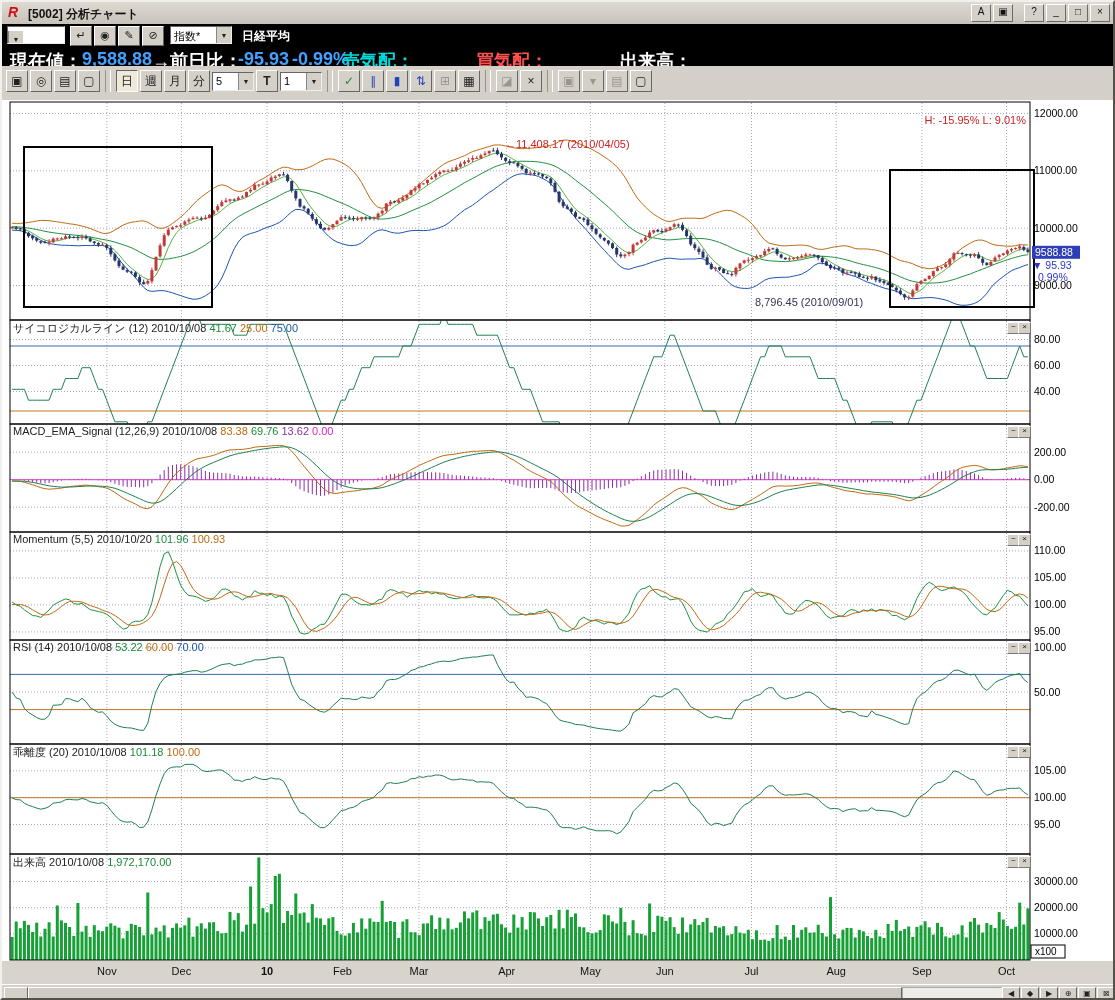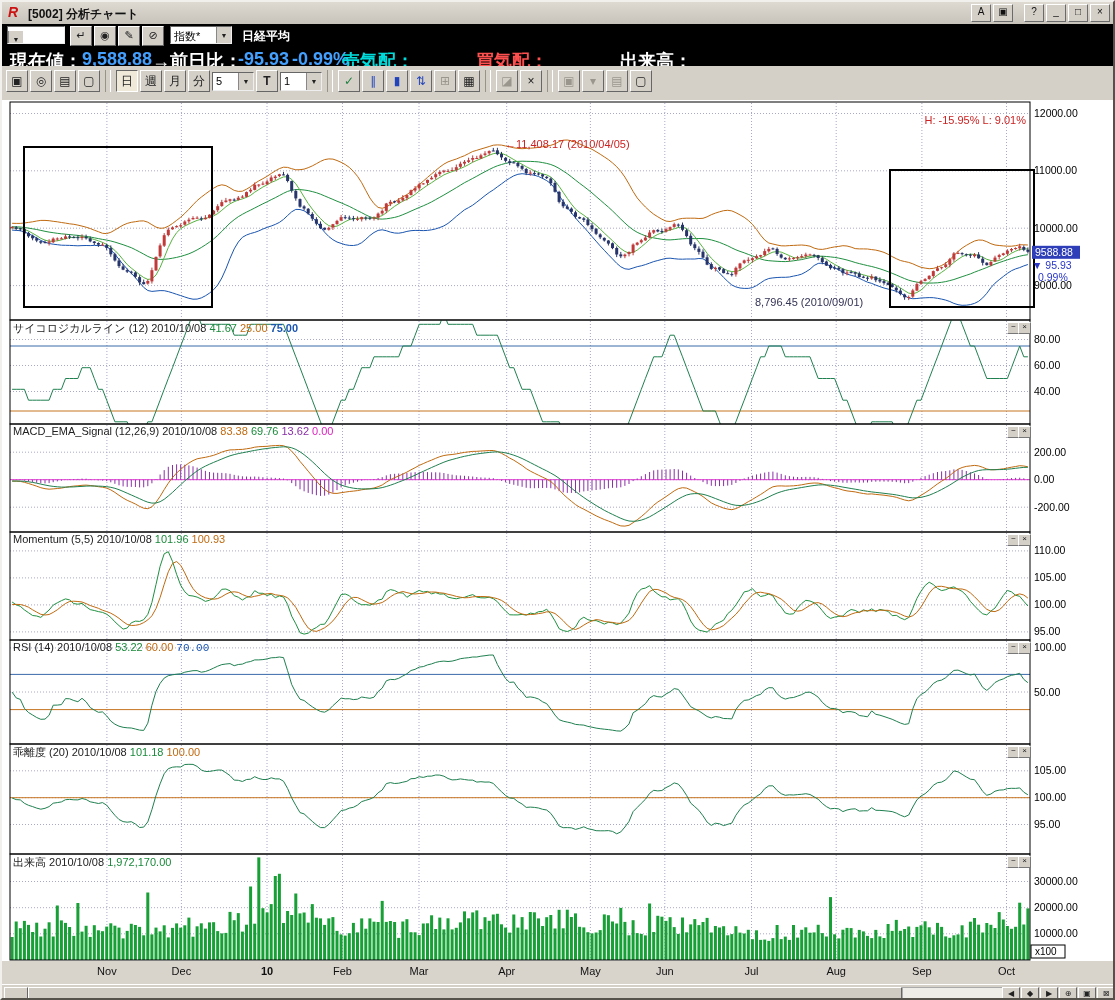--- a/index.html
+++ b/index.html
@@ -1338,30 +1338,30 @@
         <text x="417.0" y="875" text-anchor="middle" font-size="11" fill="#111">Mar</text>
         <text x="504.7" y="875" text-anchor="middle" font-size="11" fill="#111">Apr</text>
         <text x="588.4" y="875" text-anchor="middle" font-size="11" fill="#111">May</text>
         <text x="662.8" y="875" text-anchor="middle" font-size="11" fill="#111">Jun</text>
         <text x="749.5" y="875" text-anchor="middle" font-size="11" fill="#111">Jul</text>
         <text x="834.2" y="875" text-anchor="middle" font-size="11" fill="#111">Aug</text>
         <text x="919.9" y="875" text-anchor="middle" font-size="11" fill="#111">Sep</text>
         <text x="1004.5" y="875" text-anchor="middle" font-size="11" fill="#111">Oct</text>
       </svg>
     <div id="overlays">
-        <div class="phdr" style="top: 221px;"><span style="color: rgb(34, 34, 34);">サイコロジカルライン (12) 2010/10/08 </span><span style="color: rgb(26, 138, 58);">41.67 </span><span style="color: rgb(192, 106, 16);">25.00 </span><span style="color: rgb(26, 85, 176); font-weight: bold;">75.00</span></div>
+        <div class="phdr" style="top: 221px;"><span style="color: rgb(34, 34, 34);">サイコロジカルライン (12) 2010/10/08 </span><span style="color: rgb(26, 138, 58);">41.67 </span><span style="color: rgb(192, 106, 16);">25.00 </span><span style="color: rgb(26, 85, 176);">75.00</span></div>
         <div class="pbtn" style="top: 222px; left: 1005px;">−</div>
         <div class="pbtn" style="top: 222px; left: 1016px;">×</div>
         <div class="phdr" style="top: 325px;"><span style="color: rgb(34, 34, 34);">MACD_EMA_Signal (12,26,9) 2010/10/08 </span><span style="color: rgb(192, 106, 16);">83.38 </span><span style="color: rgb(26, 138, 58);">69.76 </span><span style="color: rgb(138, 47, 168);">13.62 </span><span style="color: rgb(224, 32, 192);">0.00</span></div>
         <div class="pbtn" style="top: 326px; left: 1005px;">−</div>
         <div class="pbtn" style="top: 326px; left: 1016px;">×</div>
-        <div class="phdr" style="top: 433px;"><span style="color: rgb(34, 34, 34);">Momentum (5,5) 2010/10/08 </span><span style="color: rgb(26, 138, 58);">101.96 </span><span style="color: rgb(192, 106, 16);">100.93</span></div>
+        <div class="phdr" style="top: 433px;"><span style="color: rgb(34, 34, 34);">Momentum (5,5) 2010/10/20 </span><span style="color: rgb(26, 138, 58);">101.96 </span><span style="color: rgb(192, 106, 16);">100.93</span></div>
         <div class="pbtn" style="top: 434px; left: 1005px;">−</div>
         <div class="pbtn" style="top: 434px; left: 1016px;">×</div>
-        <div class="phdr" style="top: 541px;"><span style="color: rgb(34, 34, 34);">RSI (14) 2010/10/08 </span><span style="color: rgb(26, 138, 58);">53.22 </span><span style="color: rgb(192, 106, 16);">60.00 </span><span style="color: rgb(26, 85, 176); font-family: Liberation Mono, monospace;">70.00</span></div>
+        <div class="phdr" style="top: 541px;"><span style="color: rgb(34, 34, 34);">RSI (14) 2010/10/08 </span><span style="color: rgb(26, 138, 58);">53.22 </span><span style="color: rgb(192, 106, 16);">60.00 </span><span style="color: rgb(26, 85, 176);">70.00</span></div>
         <div class="pbtn" style="top: 542px; left: 1005px;">−</div>
         <div class="pbtn" style="top: 542px; left: 1016px;">×</div>
         <div class="phdr" style="top: 645px;"><span style="color: rgb(34, 34, 34);">乖離度 (20) 2010/10/08 </span><span style="color: rgb(26, 138, 58);">101.18 </span><span style="color: rgb(192, 106, 16);">100.00</span></div>
         <div class="pbtn" style="top: 646px; left: 1005px;">−</div>
         <div class="pbtn" style="top: 646px; left: 1016px;">×</div>
         <div class="phdr" style="top: 755px;"><span style="color: rgb(34, 34, 34);">出来高 2010/10/08 </span><span style="color: rgb(26, 138, 58);">1,972,170.00</span></div>
         <div class="pbtn" style="top: 756px; left: 1005px;">−</div>
         <div class="pbtn" style="top: 756px; left: 1016px;">×</div>
       </div>
   </div>

